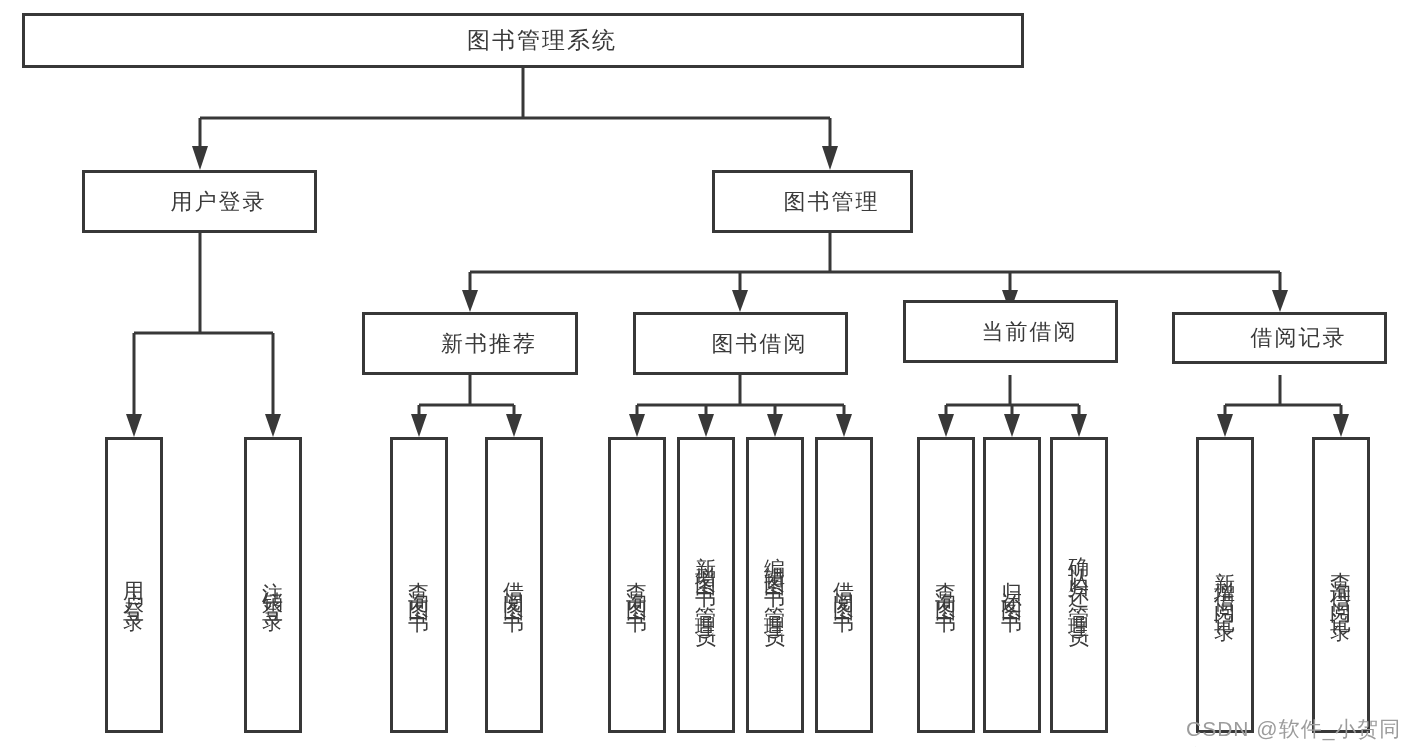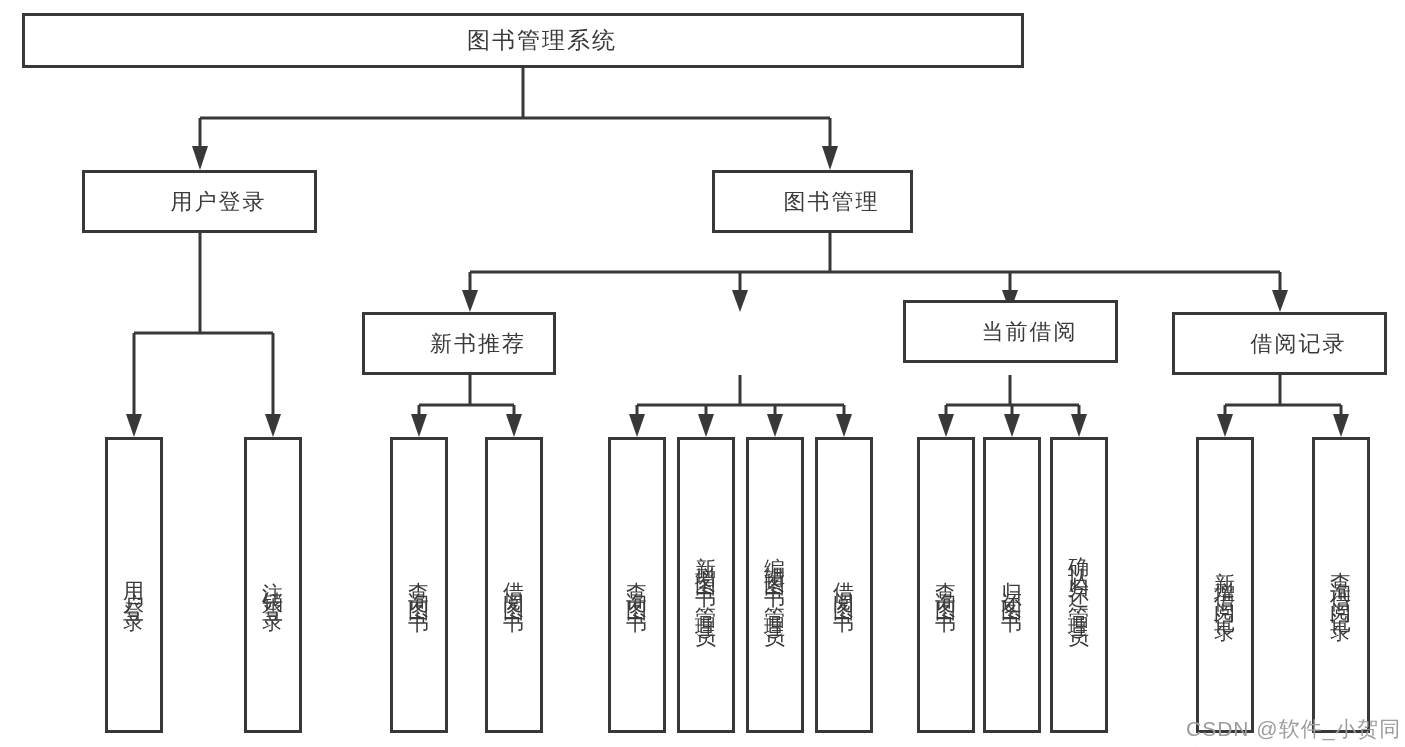--- a/index.html
+++ b/index.html
@@ -109,23 +109,24 @@
     <polygon points="1071,414 1087,414 1079,437"></polygon>
     <polygon points="1217,414 1233,414 1225,437"></polygon>
     <polygon points="1333,414 1349,414 1341,437"></polygon>
   </svg>
 
   <div class="node h root-node" style="left:22px;top:13px;width:1002px;height:55px">图书管理系统</div>
 
   <div class="node h" style="left:82px;top:170px;width:235px;height:63px">用户登录</div>
   <div class="node h" style="left:712px;top:170px;width:201px;height:63px">图书管理</div>
 
-  <div class="node h" style="left:362px;top:312px;width:194px;height:63px">新书推荐</div>
+  <div class="node h" style="left:362px;top:312px;width:216px;height:63px">新书推荐</div>
+  <div class="node h" style="left:633px;top:312px;width:215px;height:63px">图书借阅</div>
   <div class="node h" style="left:903px;top:300px;width:215px;height:63px">当前借阅</div>
-  <div class="node h" style="left:1172px;top:312px;width:215px;height:63px">借阅记录</div>
+  <div class="node h" style="left:1172px;top:312px;width:215px;height:52px">借阅记录</div>
 
   <div class="node v" style="left:105px;top:437px;width:58px;height:296px">用户登录</div>
   <div class="node v" style="left:244px;top:437px;width:58px;height:296px">注销登录</div>
 
   <div class="node v" style="left:390px;top:437px;width:58px;height:296px">查询图书</div>
   <div class="node v" style="left:485px;top:437px;width:58px;height:296px">借阅图书</div>
 
   <div class="node v" style="left:608px;top:437px;width:58px;height:296px">查询图书</div>
   <div class="node v" style="left:677px;top:437px;width:58px;height:296px">新增图书（管理员）</div>
   <div class="node v" style="left:746px;top:437px;width:58px;height:296px">编辑图书（管理员）</div>

